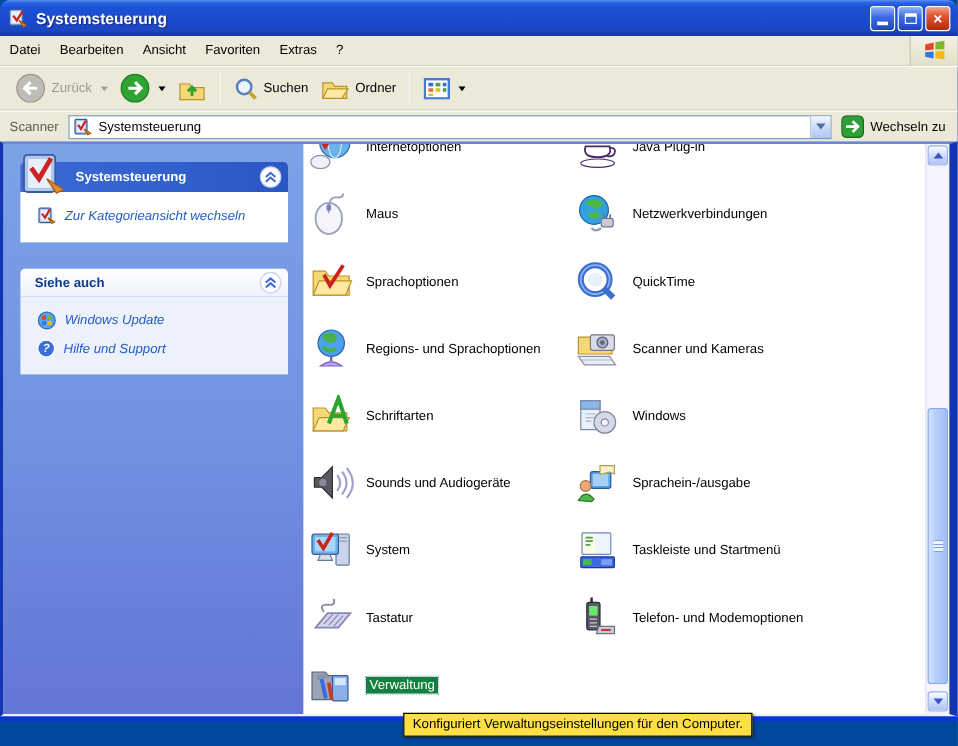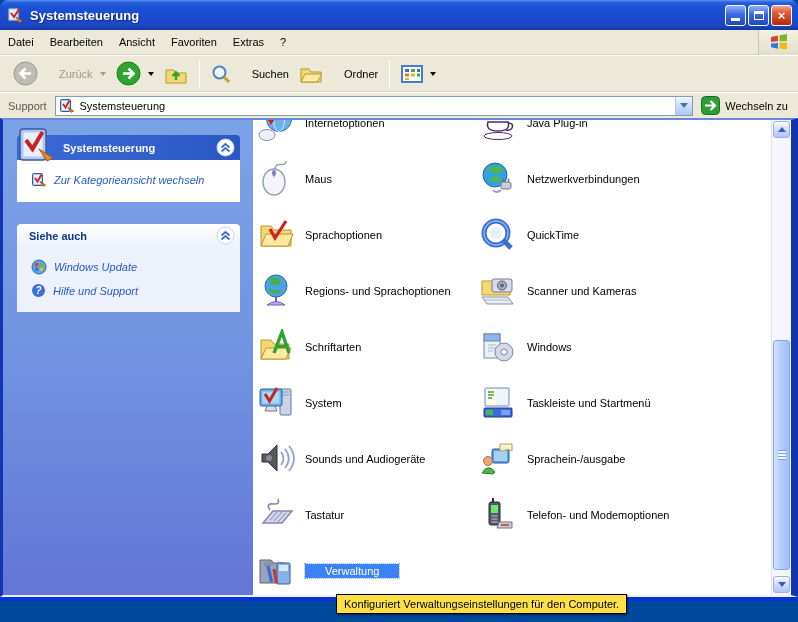--- a/index.html
+++ b/index.html
@@ -23,21 +23,21 @@
     border-bottom:1px solid #d8d4c0; display:flex; align-items:center; }
   .menu-item { font-size:11px; color:#000; padding:4px 8px; }
   .menu-spacer { flex:1; }
   .logo-cell { width:40px; height:25px; border-left:1px solid #c8c4ae; display:flex; align-items:center; justify-content:center;
     background:linear-gradient(180deg,#f4f2e4,#e2dfc8); }
 
   
   .toolbar { position:absolute; left:0; top:55px; width:798px; height:37px; background:#ece9d8;
     border-top:1px solid #fff; border-bottom:1px solid #d8d4c0; display:flex; align-items:center; padding-left:8px; }
   .tbtn { display:flex; align-items:center; gap:4px; padding:2px 5px; font-size:11px; color:#000; }
-  .tbtn .lbl { margin-left:17px; }
+  .tbtn .lbl { margin-left:1px; }
   .tbtn.disabled .lbl { color:#9a9a92; }
   .dd-arrow { width:0; height:0; border-left:3px solid transparent; border-right:3px solid transparent; border-top:4px solid #000; margin-left:3px; }
   .dd-arrow.dim { border-top-color:#a0a098; }
   .tsep { width:1px; height:28px; background:#c8c4ae; margin:0 6px; border-right:1px solid #fff; }
 
   
   .addressbar { position:absolute; left:0; top:92px; width:798px; height:26px; background:#ece9d8;
     border-top:1px solid #fff; display:flex; align-items:center; padding:0 6px; }
   .addr-label { font-size:11px; color:#5a5a52; margin:0 8px 0 2px; }
   .addr-combo { flex:1; height:20px; background:#fff; border:1px solid #7f9db9; display:flex; align-items:center; padding-left:3px; }
@@ -72,21 +72,21 @@
     color:#fff; font-size:10px; font-weight:bold; align-items:center; justify-content:center; }
 
   
   .main { flex:1; height:100%; background:#fff; overflow:hidden; position:relative; }
   .items { margin-top:-25px; }
   .crow { height:56px; display:flex; }
   .cell { width:222px; display:flex; align-items:center; padding-left:4px; }
   .cell.c2 { flex:1; }
   .cell .ic { width:38px; display:flex; justify-content:center; margin-right:10px; flex:none; }
   .item-label { font-size:11px; color:#000; }
-  .item-label.selected { background:#3b82f6; color:#fff; padding:1px 20px; outline:1px dotted #9ab4e8; }
+  .item-label.selected { background:#15803d; color:#fff; padding:1px 3px; outline:1px dotted #9ab4e8; }
 
   
   .scrollbar { width:20px; height:100%; background:#f5f5fd; border-left:1px solid #e2e2ee; position:relative; }
   .sb-btn { position:absolute; left:1px; width:17px; height:17px; border:1px solid #98b1f1; border-radius:3px;
     background:linear-gradient(180deg,#fdfdff,#cdd9fb 55%,#b0c4f7); display:flex; align-items:center; justify-content:center; }
   .sb-btn.up { top:1px; } .sb-btn.down { bottom:2px; }
   .sb-chev-up { width:0; height:0; border-left:4px solid transparent; border-right:4px solid transparent; border-bottom:5px solid #3a57c0; }
   .sb-chev-down { width:0; height:0; border-left:4px solid transparent; border-right:4px solid transparent; border-top:5px solid #3a57c0; }
   .sb-thumb { position:absolute; left:1px; width:17px; top:220px; height:230px; border:1px solid #86a7ee; border-radius:3px;
     background:linear-gradient(90deg,#d3e2ff,#b2cbf9 50%,#a0bdf6); display:flex; align-items:center; justify-content:center; }
@@ -203,21 +203,21 @@
             <rect x="16" y="4" width="3" height="3" fill="#3a6ae0"></rect>
             <rect x="10" y="8.5" width="4" height="3" fill="#e0b828"></rect>
             <rect x="16" y="8.5" width="3" height="3" fill="#48a048"></rect>
           </svg>
       </span>
       <span class="dd-arrow"></span>
     </span>
   </div>
 
   <div class="addressbar">
-    <span class="addr-label">Support</span>
+    <span class="addr-label">Scanner</span>
     <span class="addr-combo">
       <span>
         <svg width="16" height="16" viewBox="0 0 16 16">
             <rect x="1.5" y="1.5" width="10" height="12" rx="1" fill="#b0c8f0" stroke="#3a5a9a"></rect>
             <rect x="3" y="3" width="7" height="9" fill="#e8f0fc"></rect>
             <path d="M4 6 l2.5 3.5 4-7" stroke="#c22" stroke-width="1.8" fill="none"></path>
             <path d="M9 9.5 l5.5 3.5 -2.3 1.3z" fill="#e88a28" stroke="#a85a10"></path>
           </svg>
       </span>
       <span class="addr-text">Systemsteuerung</span>
@@ -433,20 +433,45 @@
                 </svg>
             </span>
             <span class="item-label">Windows</span>
           </div>
         </div>
 
         <div class="crow">
           <div class="cell">
             <span class="ic">
               <svg width="38" height="36" viewBox="0 0 36 36">
+                  <path d="M4 13 h6 l9-9 v26 l-9-9 H4z" fill="#585860" stroke="#303038"></path>
+                  <circle cx="11" cy="17" r="3" fill="#8a8a98"></circle>
+                  <path d="M23 11 q5 6.5 0 13 M27 8 q7.5 9.5 0 19 M31 5 q10 12.5 0 25" stroke="#9aa0d0" fill="none" stroke-width="1.8"></path>
+                </svg>
+            </span>
+            <span class="item-label">Sounds und Audiogeräte</span>
+          </div>
+          <div class="cell c2">
+            <span class="ic">
+              <svg width="38" height="36" viewBox="0 0 36 36">
+                  <rect x="12" y="8" width="17" height="14" rx="2" fill="#5aa0e8" stroke="#2a5a9a"></rect>
+                  <rect x="14" y="10" width="13" height="10" fill="#a8d0f4"></rect>
+                  <path d="M20 3 h12 v7 l-4-1.5 -8 2z" fill="#f8f0c8" stroke="#b0a050"></path>
+                  <circle cx="8" cy="20" r="4.5" fill="#e8a878" stroke="#b07040"></circle>
+                  <path d="M2 32 q6-10 13-1 l-2 2z" fill="#4cb84c" stroke="#2a7a2a"></path>
+                </svg>
+            </span>
+            <span class="item-label">Sprachein-/ausgabe</span>
+          </div>
+        </div>
+
+        <div class="crow">
+          <div class="cell">
+            <span class="ic">
+              <svg width="38" height="36" viewBox="0 0 36 36">
                   <rect x="22" y="4" width="11" height="26" rx="1" fill="#c8d4ec" stroke="#6a7898"></rect>
                   <path d="M24 7 h7 M24 10 h7" stroke="#8a98b8"></path>
                   <rect x="2" y="4" width="22" height="17" rx="2" fill="#6db1ec" stroke="#3a5a8a"></rect>
                   <rect x="4.5" y="6.5" width="17" height="12" fill="#a8d8f8"></rect>
                   <path d="M7 9 l4.5 7 L19 3" stroke="#c22" stroke-width="3" fill="none"></path>
                   <path d="M9 21 h8 l2 5 H7z" fill="#d8dce8" stroke="#6a7898"></path>
                 </svg>
             </span>
             <span class="item-label">System</span>
           </div>
@@ -455,45 +480,20 @@
               <svg width="38" height="36" viewBox="0 0 36 36">
                   <rect x="5" y="3" width="24" height="18" rx="1" fill="#eef4fc" stroke="#7088b8"></rect>
                   <rect x="6" y="4" width="10" height="16" fill="#fbfbe8"></rect>
                   <path d="M8 7 h6 M8 10 h6 M8 13 h4" stroke="#48a048" stroke-width="1.4"></path>
                   <rect x="4" y="23" width="28" height="9" rx="1" fill="#3a6ae0" stroke="#1a3a8a"></rect>
                   <rect x="6" y="25" width="7" height="5" fill="#4cb84c"></rect>
                   <rect x="21" y="25" width="9" height="5" fill="#7aa0f0"></rect>
                 </svg>
             </span>
             <span class="item-label">Taskleiste und Startmenü</span>
-          </div>
-        </div>
-
-        <div class="crow">
-          <div class="cell">
-            <span class="ic">
-              <svg width="38" height="36" viewBox="0 0 36 36">
-                  <path d="M4 13 h6 l9-9 v26 l-9-9 H4z" fill="#585860" stroke="#303038"></path>
-                  <circle cx="11" cy="17" r="3" fill="#8a8a98"></circle>
-                  <path d="M23 11 q5 6.5 0 13 M27 8 q7.5 9.5 0 19 M31 5 q10 12.5 0 25" stroke="#9aa0d0" fill="none" stroke-width="1.8"></path>
-                </svg>
-            </span>
-            <span class="item-label">Sounds und Audiogeräte</span>
-          </div>
-          <div class="cell c2">
-            <span class="ic">
-              <svg width="38" height="36" viewBox="0 0 36 36">
-                  <rect x="12" y="8" width="17" height="14" rx="2" fill="#5aa0e8" stroke="#2a5a9a"></rect>
-                  <rect x="14" y="10" width="13" height="10" fill="#a8d0f4"></rect>
-                  <path d="M20 3 h12 v7 l-4-1.5 -8 2z" fill="#f8f0c8" stroke="#b0a050"></path>
-                  <circle cx="8" cy="20" r="4.5" fill="#e8a878" stroke="#b07040"></circle>
-                  <path d="M2 32 q6-10 13-1 l-2 2z" fill="#4cb84c" stroke="#2a7a2a"></path>
-                </svg>
-            </span>
-            <span class="item-label">Sprachein-/ausgabe</span>
           </div>
         </div>
 
         <div class="crow">
           <div class="cell">
             <span class="ic">
               <svg width="38" height="36" viewBox="0 0 36 36">
                   <path d="M12 13 q-5-7 4-6 q6 .5 4-5" fill="none" stroke="#8888b0" stroke-width="1.6"></path>
                   <path d="M5 26 L15 14 H34 L24 26z" fill="#d4d4ee" stroke="#8888b0" stroke-width="1.5"></path>
                   <path d="M12 23 L20 14 M16 24 L24 15 M20 25 L28 16" stroke="#8888b0"></path>

